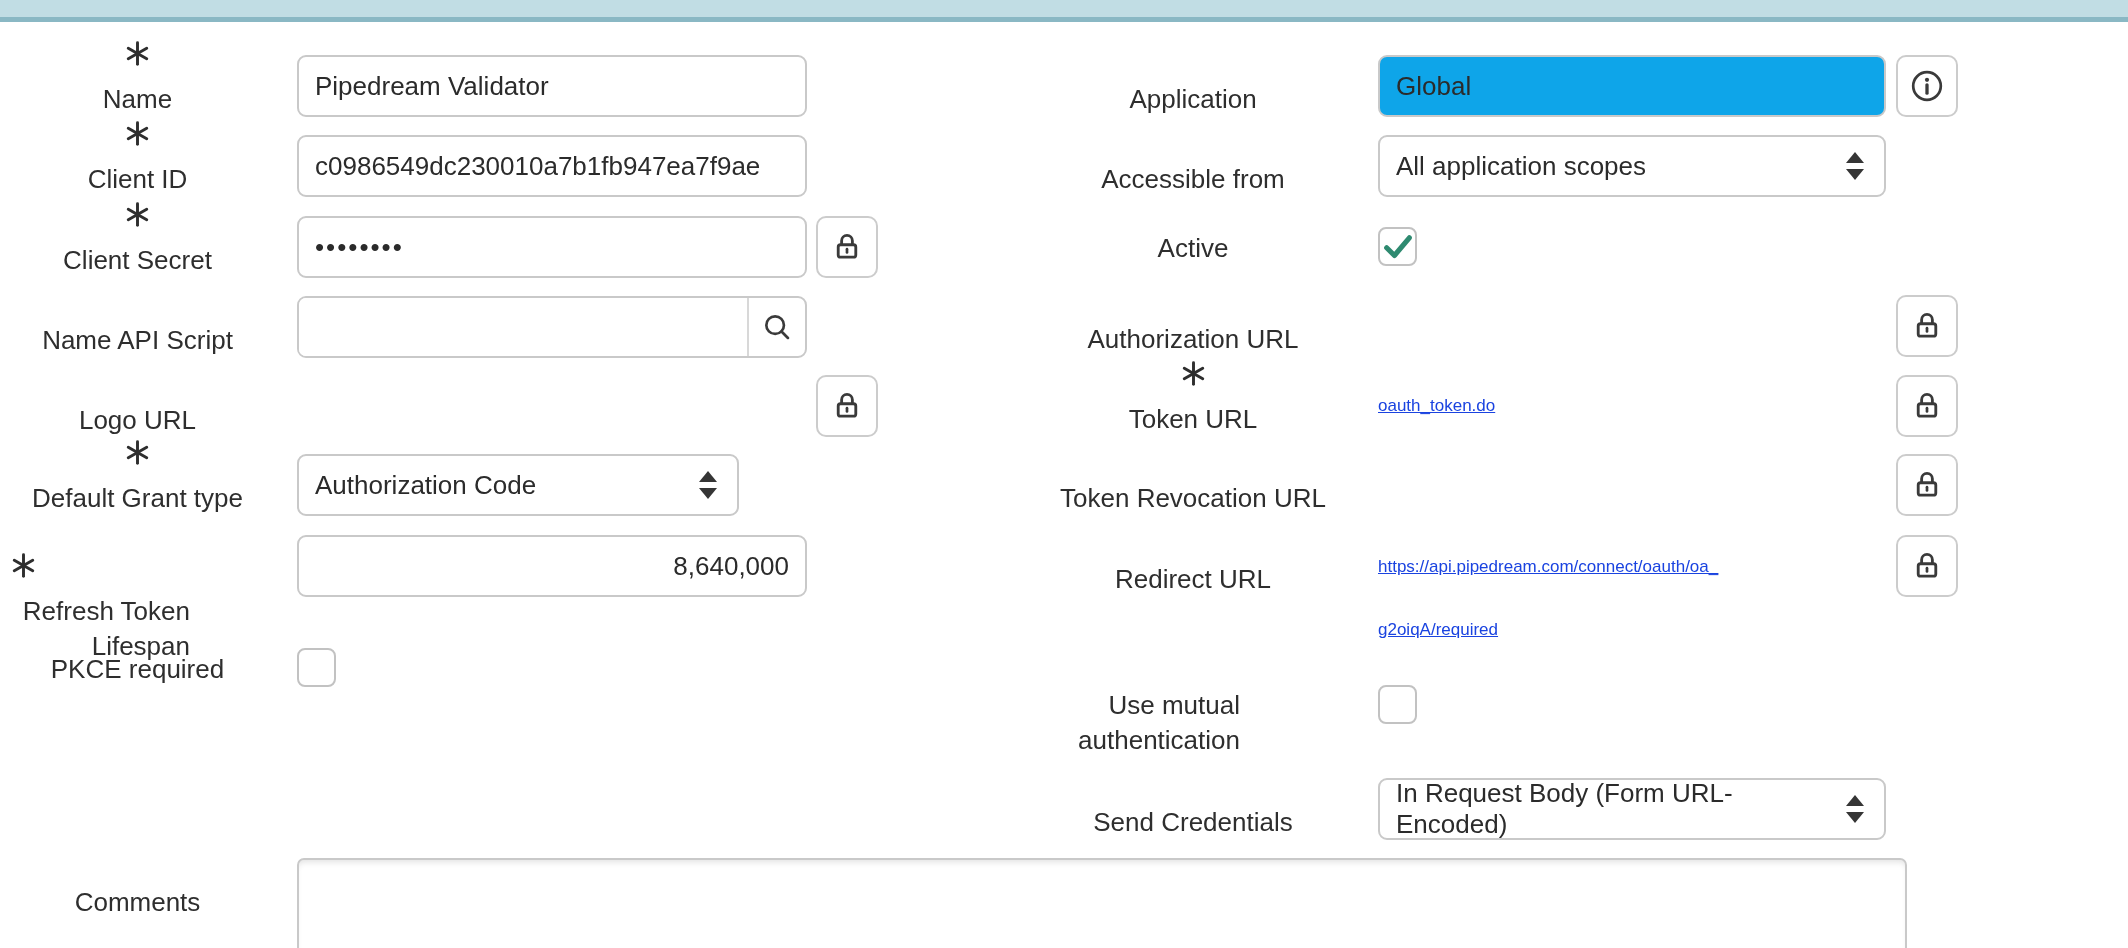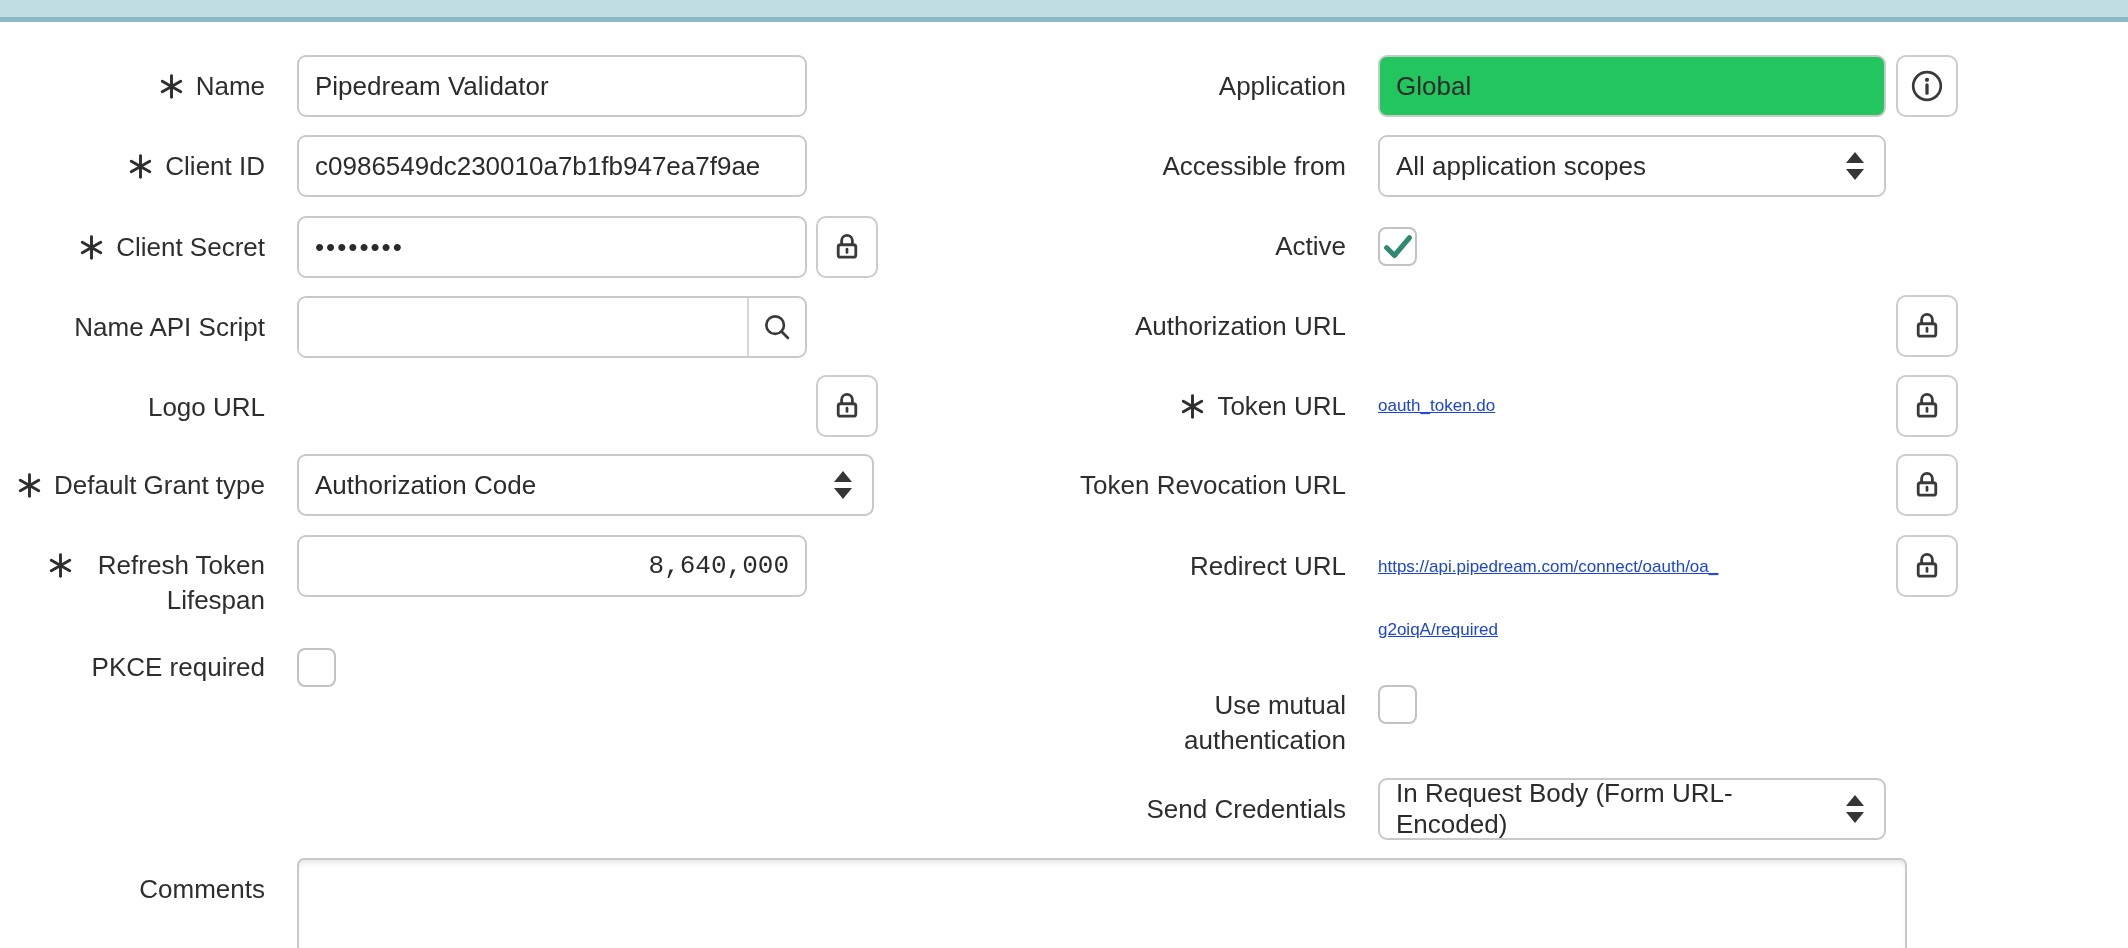--- a/index.html
+++ b/index.html
@@ -7,37 +7,37 @@
   body { font-family: "Liberation Sans", "DejaVu Sans", sans-serif; color: #2b2b2b; position: relative; }
 
   .topbar {
     position: absolute; left: 0; top: 0; width: 2128px; height: 22px;
     background: #c1dde4; border-bottom: 5px solid #8ab8c4;
   }
 
   
   .lbl {
     position: absolute; display: flex; justify-content: flex-end; align-items: center;
-    gap: 11px; height: 62px; font-size: 26px; color: #2e2e2e; text-align: right;
+    gap: 11px; height: 62px; font-size: 26px; color: #2e2e2e; text-align: right; flex-direction: column;
   }
   .lbl.left  { left: 10px;  width: 255px; }
   .lbl.right { left: 1040px; width: 306px; }
   .lbl .txt { line-height: 35px; }
   .lbl.hang { align-items: flex-start; height: auto; }
   .req { display: flex; align-items: center; height: 35px; flex: 0 0 auto; }
 
   
   .input, .select, .ref {
     position: absolute; height: 62px; background: #fff;
     border: 2px solid #c9c9c9; border-radius: 9px;
     font-size: 26px; color: #2b2b2b;
   }
   .input { padding: 0 16px; font-family: inherit; }
-  .input.right-align { text-align: right; font-family: Liberation Mono, monospace; }
-  .input.readonly { background: #22c55e; }
+  .input.right-align { text-align: right; }
+  .input.readonly { background: #0ea5e9; }
   .input.secret { letter-spacing: 2px; }
 
   .select { display: flex; align-items: center; padding: 0 58px 0 16px; }
   .sel-arrows { position: absolute; right: 20px; top: 50%; transform: translateY(-50%);
                 display: flex; flex-direction: column; align-items: center; gap: 6px; }
   .tri { width: 0; height: 0; border-left: 9px solid transparent; border-right: 9px solid transparent; }
   .tri.up   { border-bottom: 11px solid #353535; }
   .tri.down { border-top: 11px solid #353535; }
 
   .ref { padding: 0; }
@@ -153,21 +153,21 @@
 <div class="lbl left" style="top:454px">
   <span class="req">
     <svg width="27" height="27" viewBox="0 0 24 24" fill="none" stroke="#2e2e2e" stroke-width="2.6" stroke-linecap="round">
       <line x1="12" y1="2.5" x2="12" y2="21.5"></line>
         <line x1="3.8" y1="7.3" x2="20.2" y2="16.7"></line>
         <line x1="3.8" y1="16.7" x2="20.2" y2="7.3"></line>
     </svg>
   </span>
   <span class="txt">Default Grant type</span>
 </div>
-<div class="select" style="left:297px; top:454px; width:577px">
+<div class="select" style="left:297px; top:454px; width:442px">
   <span>Authorization Code</span>
   <span class="sel-arrows">
       <i class="tri up"></i>
       <i class="tri down"></i>
     </span>
 </div>
 
 <div class="lbl left hang" style="top:535px; padding-top:13px">
   <span class="req">
     <svg width="27" height="27" viewBox="0 0 24 24" fill="none" stroke="#2e2e2e" stroke-width="2.6" stroke-linecap="round">

